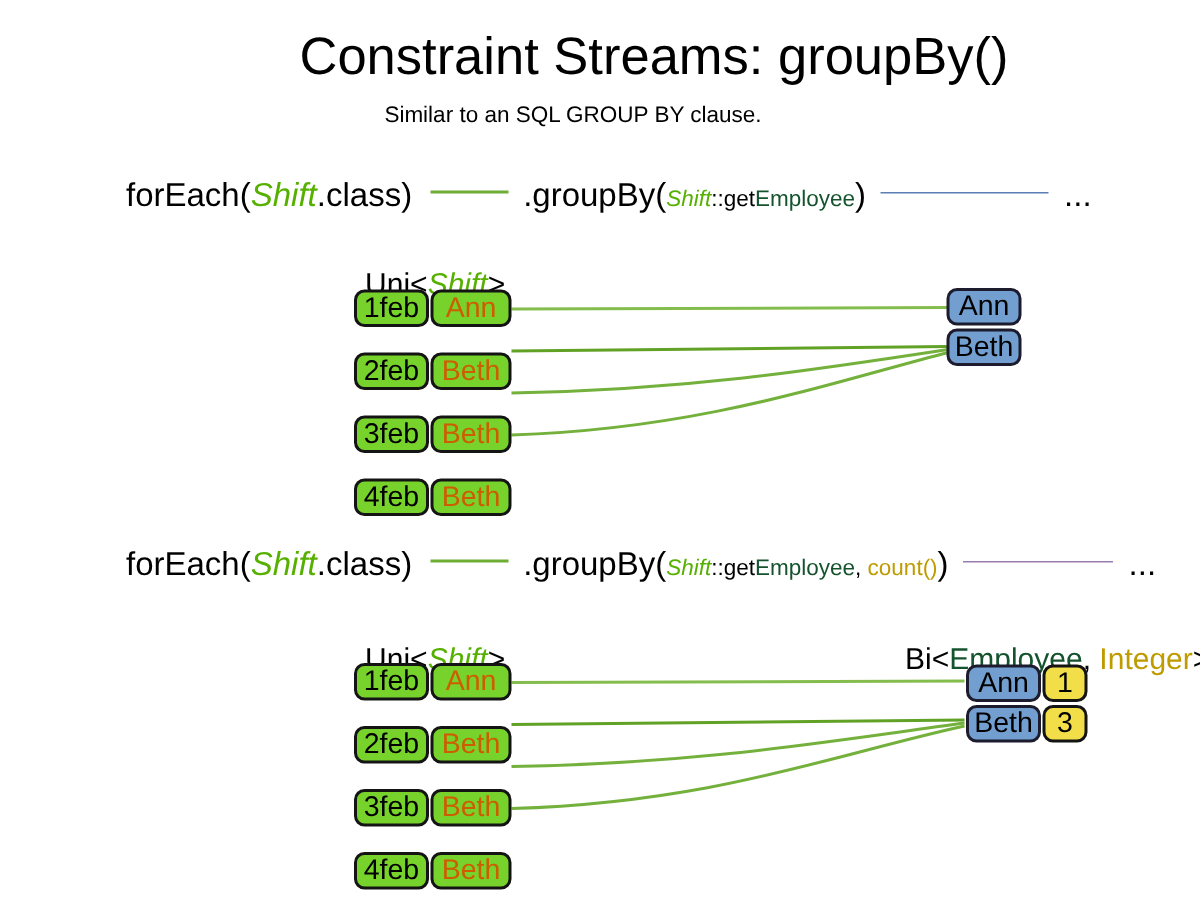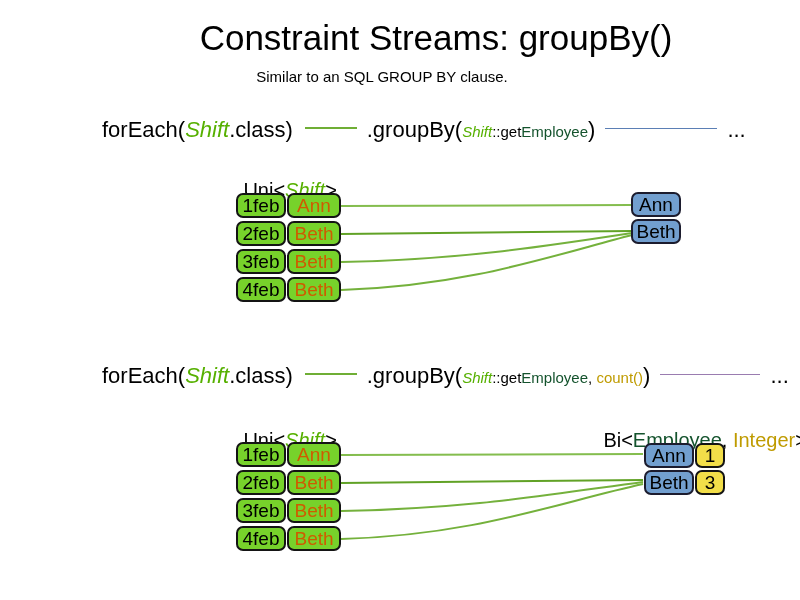--- a/index.html
+++ b/index.html
@@ -9,21 +9,21 @@
   }
   .title {
     position:absolute; top:18px; left:0; width:800px; text-align:center;
     font-size:35px; color:#000; letter-spacing:0px;
   }
   .subtitle {
     position:absolute; top:68px; left:0; width:692px; text-align:center;
     font-size:15px; color:#000;
   }
   .code {
-    position:absolute; left:66px; display:flex; align-items:baseline;
+    position:absolute; left:48px; display:flex; align-items:baseline;
     font-size:22px; white-space:pre; color:#000;
   }
   .code-1 { top:117px; }
   .code-2 { top:363px; }
   .code .sm { font-size:15px; }
   .g { color:#56b000;font-style:italic; }
   .b { color:#14532d; }
   .gold { color:#bf9b00;text-align:center; }
   .dash {
     display:inline-block; height:8px; border-top:2px solid #6fae35;
@@ -32,21 +32,21 @@
   .dash-blue  { width:112px; margin:0 10px; border-top:1.5px solid #5b7fb5; }
   .dash-purple{ width:100px; margin:0 10px; border-top:1.5px solid #9a7cb0; }
   .typelabel {
     position:absolute; text-align:center; font-size:20px; white-space:pre;
   }
   .tl-s1-left  { top:156px; left:160px; width:166px; }
   .tl-s1-right { top:156px; left:535px; width:166px; }
   .tl-s2-left  { top:406px; left:160px; width:166px; }
   .tl-s2-right { top:406px; left:540px; width:236px; }
   .shift-table {
-    position:absolute; left:200px; display:flex; flex-direction:column; gap:3px; z-index:2;
+    position:absolute; left:200px; display:flex; flex-direction:column; gap:17px; z-index:2;
   }
   .st-s1 { top:193px; }
   .st-s2 { top:442px; }
   .trow { display:flex; gap:1px; }
   .cell {
     height:21px; line-height:21px; text-align:center; font-size:19px;
     background:#77d22b; border:2px solid #141414; border-radius:7px;
   }
   .cell-date { width:46px; color:#000; }
   .cell-name { width:50px; color:#ce5c00; }

